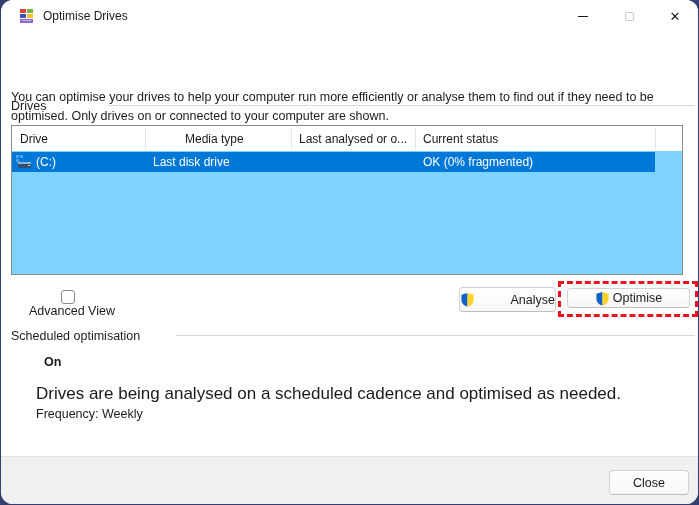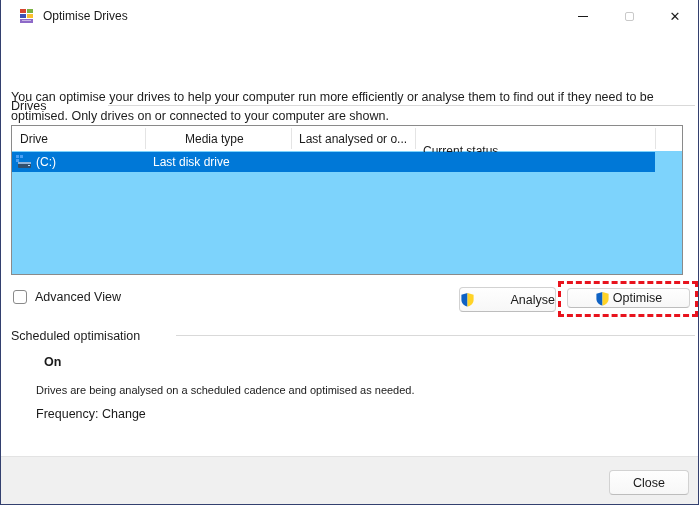--- a/index.html
+++ b/index.html
@@ -1,20 +1,20 @@
 <!DOCTYPE html>
 <html><head>
 <meta charset="utf-8">
 <style>
   * { margin:0; padding:0; box-sizing:border-box; }
   html,body { width:699px; height:505px; overflow:hidden; }
   body { background:#33406f; font-family:"Liberation Sans","DejaVu Sans",sans-serif; }
   .window {
     position:absolute; top:0; left:1px; right:1px; bottom:1px;
-    background:#ffffff; border-radius:0; overflow:hidden;
+    background:#ffffff; border-radius:12px; overflow:hidden;
     color:#1a1a1a; font-size:12.5px;
   }
   
   .titlebar { position:absolute; top:0; left:0; right:0; height:32px; background:#fff; }
   .app-icon { position:absolute; left:18px; top:8px; width:16px; height:16px; }
   .title-text { position:absolute; left:42px; top:9px; font-size:12px; color:#191919; }
   .caption-buttons { position:absolute; right:0; top:0; height:32px; display:flex; }
   .cap-btn { width:46px; height:32px; display:flex; align-items:center; justify-content:center; }
   .min-glyph { width:10px; height:1px; background:#1a1a1a; }
   .max-glyph { width:9px; height:9px; border:1px solid #c9c9c9; border-radius:2px; }
@@ -26,38 +26,38 @@
   .section-rule { position:absolute; height:1px; background:#d9d9d9; right:3px; }
   
   .drive-table { position:absolute; left:10px; top:125px; width:672px; height:150px; border:1px solid #8a8a8a; background:#7dd3fc;text-align:center; }
   .thead { position:absolute; left:0; top:0; height:25px; width:100%; background:#fff; }
   .th { position:absolute; top:6px; font-size:12px; color:#1a1a1a; padding-left:8px; white-space:nowrap; overflow:hidden; }
   .col-sep { position:absolute; top:2px; height:21px; width:1px; background:#e4e4e4; }
   .trow { position:absolute; left:0; top:26px; height:20px; width:643px; background:#0078d7; color:#ffffff; }
   .td { position:absolute; top:3px; font-size:12px; white-space:nowrap; padding-left:8px; }
   .drive-icon { position:absolute; left:4px; top:3px; width:17px; height:14px; }
   
-  .checkbox-row { position:absolute; left:12px; top:290px; display:flex; align-items:center; }
+  .checkbox-row { position:absolute; left:20px; top:290px; display:flex; align-items:center;flex-direction:column; }
   .checkbox { width:14px; height:14px; border:1px solid #8a8a8a; border-radius:3px; background:#fff; }
   .checkbox-label { margin-left:8px; font-size:12.5px; }
   
   .btn {
     position:absolute; display:flex; align-items:center; justify-content:center;
     background:linear-gradient(#fefefe,#f7f7f7); border:1px solid #d2d2d2; border-bottom-color:#bdbdbd;
     border-radius:4px; font-size:12.5px; color:#1a1a1a; gap:3px;
   }
   .btn-analyse  { left:458px; top:287px; width:97px;  height:25px;justify-content:space-between; }
   .btn-optimise { left:566px; top:288px; width:123px; height:20px; }
   .btn-change   { left:540px; top:358px; width:146px; height:27px; }
   .btn-close    { left:608px; top:470px; width:80px;  height:25px; }
   .shield { width:15px; height:15px; flex:0 0 auto; }
   .highlight-rect { position:absolute; left:557px; top:281px; width:140px; height:36px; border:3px dashed #e8131d; background:transparent; }
   
   .sched-state { position:absolute; left:35px; top:355px; font-weight:bold; font-size:12.5px;margin-left:8px; }
-  .sched-desc  { position:absolute; left:35px; top:384px; font-size:11px; }
+  .sched-desc  { position:absolute; left:35px; top:384px; font-size:17px; }
   .sched-freq  { position:absolute; left:35px; top:407px; font-size:12.5px; }
   
   .footer { position:absolute; left:0; right:0; bottom:0; height:48px; background:#f0f0f0; border-top:1px solid #e3e3e3; }
 </style>
 </head>
 <body>
 
 <div class="window">
 
   <div class="titlebar">
@@ -86,37 +86,38 @@
   <div class="description">You can optimise your drives to help your computer run more efficiently or analyse them to find out if they need to be optimised. Only drives on or connected to your computer are shown.</div>
 
   <div class="section-label" style="left:10px; top:99px;">Drives</div>
   <div class="section-rule" style="left:107px; top:105px;"></div>
 
   <div class="drive-table">
     <div class="thead">
       <div class="th" style="left:0px;">Drive</div>
       <div class="th" style="left:133px;padding-left:40px;">Media type</div>
       <div class="th" style="left:279px;">Last analysed or o...</div>
-      <div class="th" style="left:403px;margin-top:12px;">Current status</div>
+      <div class="th" style="left:403px;">Current status</div>
       <div class="col-sep" style="left:133px;"></div>
       <div class="col-sep" style="left:279px;"></div>
       <div class="col-sep" style="left:403px;"></div>
       <div class="col-sep" style="left:643px;"></div>
     </div>
     <div class="trow">
       <svg class="drive-icon" viewBox="0 0 17 14">
         <rect x="0" y="0" width="3" height="3" fill="#4aa0f4"></rect>
         <rect x="4" y="0" width="3" height="3" fill="#4aa0f4"></rect>
         <rect x="0" y="4" width="3" height="3" fill="#4aa0f4"></rect>
         <rect x="2" y="7" width="13" height="6" rx="1" fill="#31506e"></rect>
         <rect x="2" y="7" width="13" height="2" fill="#8fb3d9"></rect>
         <rect x="12" y="10" width="2" height="1" fill="#bfe0ff"></rect>
       </svg>
       <div class="td" style="left:16px;">(C:)</div>
       <div class="td" style="left:133px;">Last disk drive</div>
+      <div class="td" style="left:403px;">OK (0% fragmented)</div>
     </div>
   </div>
 
   <div class="checkbox-row">
     <span class="checkbox"></span>
     <span class="checkbox-label">Advanced View</span>
   </div>
 
   <div class="btn btn-analyse">
     <svg class="shield" viewBox="0 0 16 16">
@@ -134,21 +135,21 @@
       <path d="M8 1 L14.5 2.8 V8 C14.5 12.2 11.7 14.6 8 15.5 Z" fill="#ffd327"></path>
     </svg>
     <span>Optimise</span>
   </div>
 
   <div class="section-label" style="left:10px; top:329px;">Scheduled optimisation</div>
   <div class="section-rule" style="left:175px; top:335px;"></div>
 
   <div class="sched-state">On</div>
   <div class="sched-desc">Drives are being analysed on a scheduled cadence and optimised as needed.</div>
-  <div class="sched-freq">Frequency: Change</div>
+  <div class="sched-freq">Frequency: Weekly</div>
 
 
   <div class="footer"></div>
   <div class="btn btn-close">
     <span>Close</span>
   </div>
 
 </div>
 
 </body></html>

